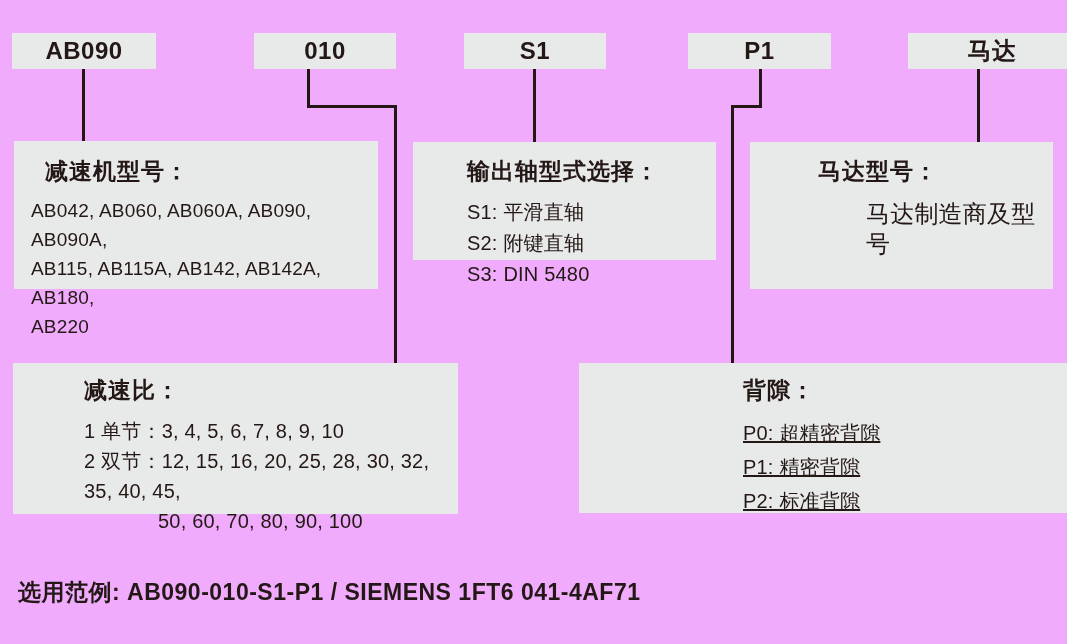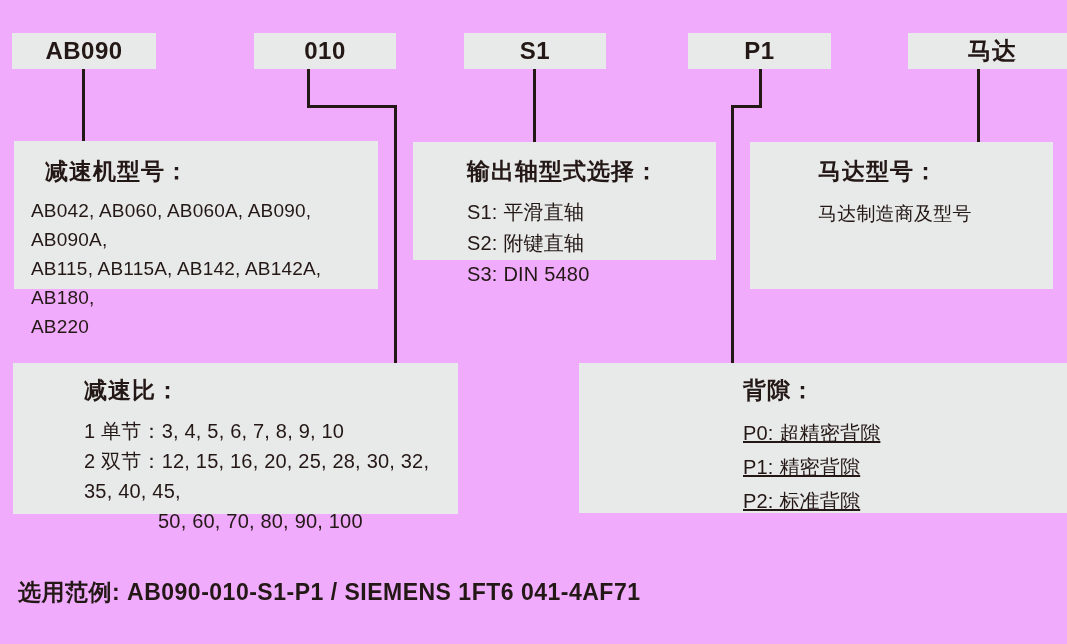--- a/index.html
+++ b/index.html
@@ -33,21 +33,21 @@
   .panel-model { left:14px; top:141px; width:364px; height:148px; padding:15px 0 0 17px; }
   .panel-model .panel-title { margin-left:14px; margin-bottom:9px; }
   .panel-model .panel-line  { line-height:29px; }
 
   .panel-shaft { left:413px; top:142px; width:303px; height:118px; padding:14px 0 0 54px; }
   .panel-shaft .panel-title { margin-bottom:10px; }
   .panel-shaft .panel-line  { font-size:20px; line-height:31px; }
 
   .panel-motor { left:750px; top:142px; width:303px; height:147px; padding:14px 0 0 68px; }
   .panel-motor .panel-title { margin-bottom:12px; }
-  .panel-motor .panel-line  { font-size:19px; line-height:30px; }
+  .panel-motor .panel-line  { font-size:24px; line-height:30px;margin-left:48px; }
 
   .panel-ratio { left:13px; top:363px; width:445px; height:151px; padding:12px 0 0 71px; }
   .panel-ratio .panel-title { margin-bottom:10px; }
   .panel-ratio .panel-line  { font-size:20px; line-height:30px; }
   .panel-ratio .panel-line.cont { padding-left:74px; }
 
   .panel-backlash { left:549px; top:363px; width:502px; height:150px; padding:12px 0 0 164px;margin-left:30px; }
   .panel-backlash .panel-title { margin-bottom:10px; }
   .panel-backlash .panel-line  { font-size:20px; line-height:34px;text-decoration:underline; }
 

